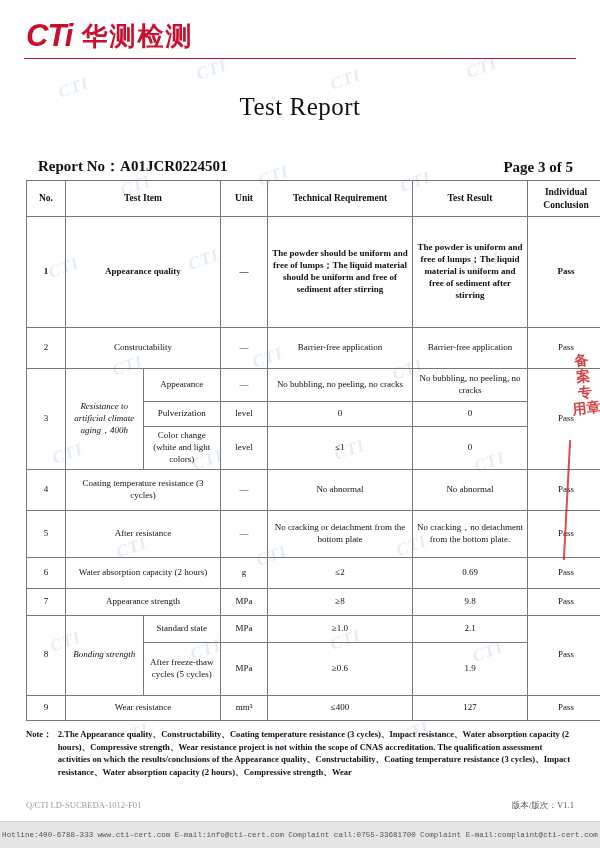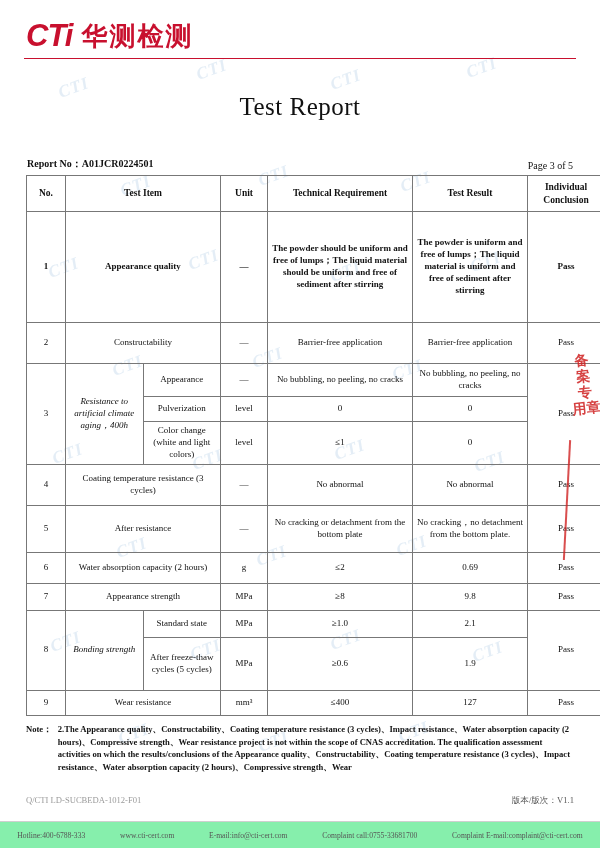--- a/index.html
+++ b/index.html
@@ -82,25 +82,25 @@
     font-size: 25px;
     margin-top: 34px;
     letter-spacing: .5px;
   }
   .meta-row {
     position: relative;
     z-index: 2;
     display: flex;
     justify-content: space-between;
     align-items: flex-end;
-    margin: 36px 27px 4px 27px;
-    font-size: 10px;
-    font-weight: bold;
-  }
-  .meta-row .page-no { font-weight: normal; }
+    margin: 36px 27px 4px 38px;
+    font-size: 15px;
+    font-weight: bold;
+  }
+  .meta-row .page-no { font-weight: bold; }
 
   
   table.report {
     position: relative;
     z-index: 2;
     width: 548px;
     margin: 0 26px;
     border-collapse: collapse;
     table-layout: fixed;
     font-size: 9px;
@@ -150,26 +150,26 @@
     justify-content: space-between;
     margin: 20px 26px 0 26px;
     font-size: 8.6px;
     color: #9a9a9a;
   }
   .foot-row .ver { color: #555; }
   .foot-bar {
     position: absolute;
     left: 0; right: 0; bottom: 0;
     height: 26px;
-    background: #86efac;
+    background: #e5e5e5;
     border-top: 1px solid #cfcfcf;
     display: flex;
     align-items: center;
     justify-content: space-around;
-    font-family: Liberation Serif, serif;
+    font-family: Liberation Mono, monospace;
     font-size: 7.6px;
     color: #555;
     z-index: 3;
   }
   .foot-bar span { white-space: nowrap; }
 
   
   .stamp {
     position: absolute;
     right: 2px;

